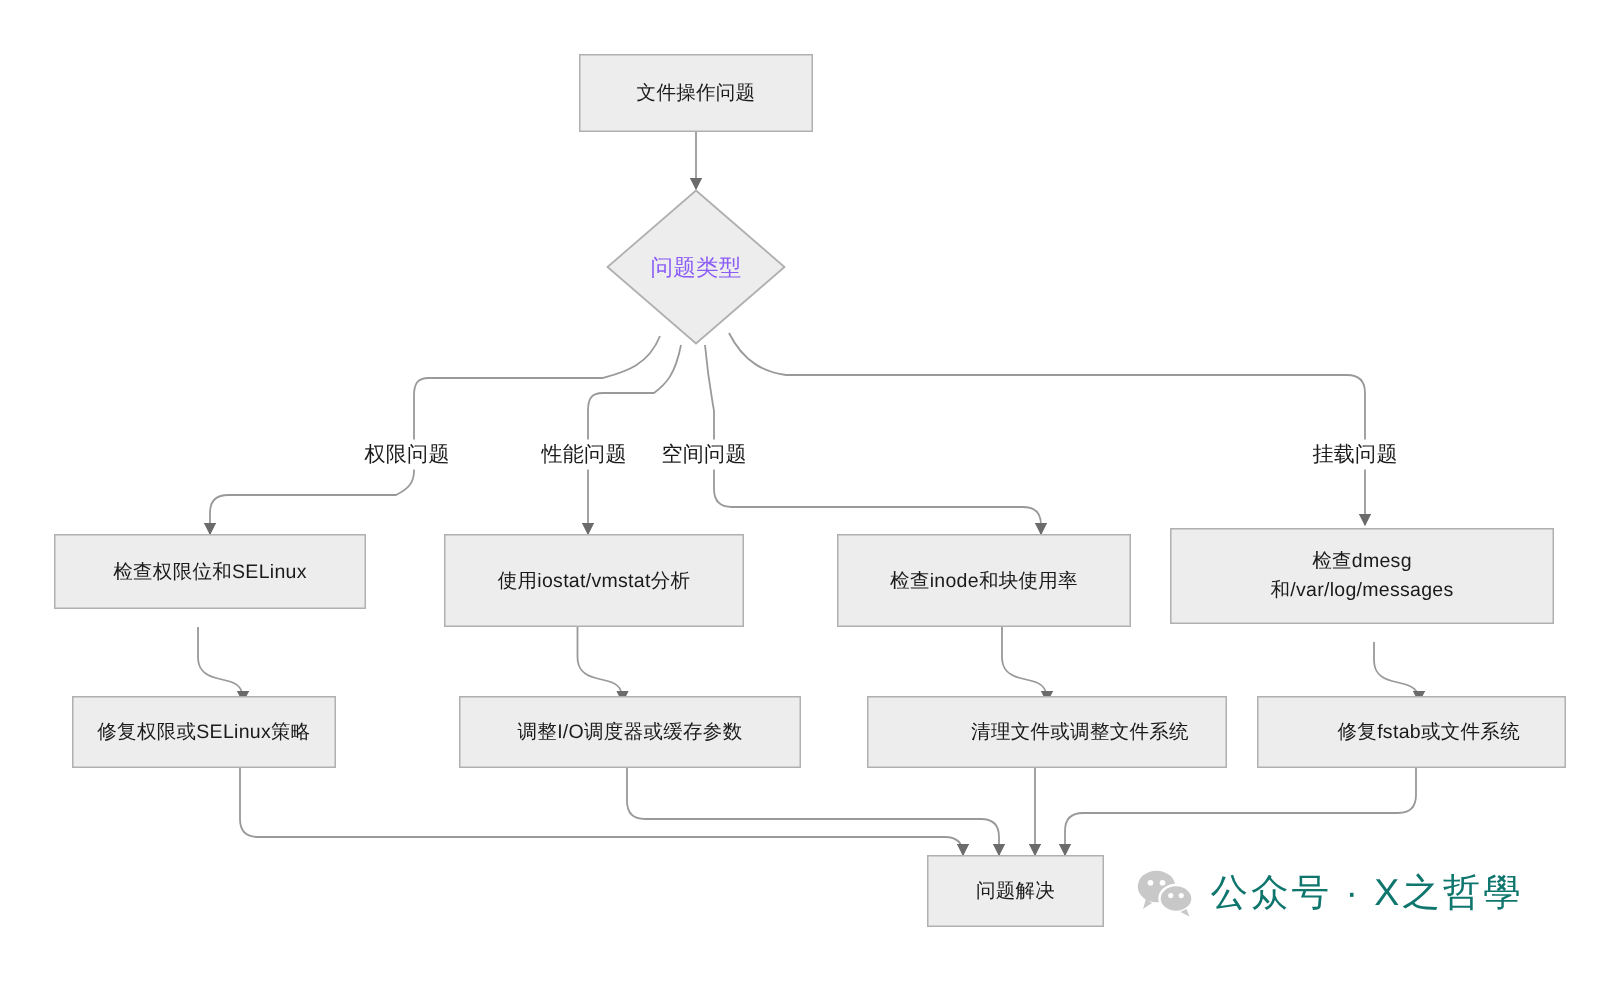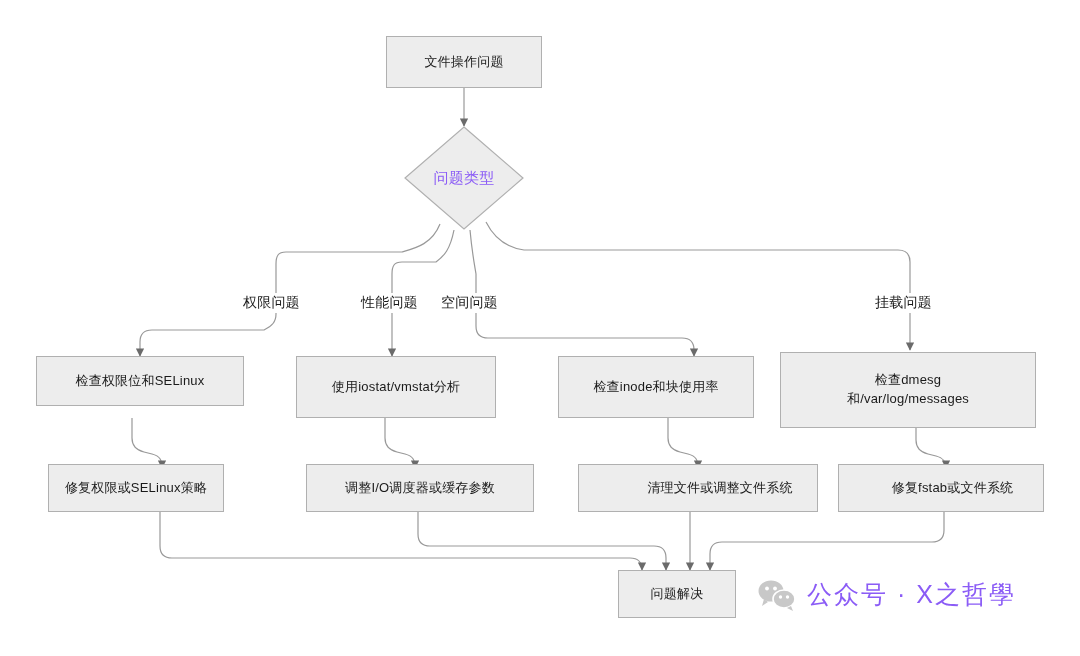--- a/index.html
+++ b/index.html
@@ -78,21 +78,21 @@
     position: absolute;
     display: flex;
     align-items: center;
     gap: 10px;
     color: #c8c8c8;
     font-size: 25px;
     letter-spacing: 2px;
     user-select: none;
   }
   .watermark .wm-text {
-    color: #8b5cf6;
+    color: #0f766e;
   }
   .wechat-icon {
     display: block;
   }
 </style>
 </head>
 <body>
 
 <div id="canvas">
 
@@ -152,21 +152,21 @@
   </div>
 
   <div class="node" style="left:558px; top:356px; width:196px; height:62px;">
     <span class="label">检查inode和块使用率</span>
   </div>
 
   <div class="node" style="left:296px; top:356px; width:200px; height:62px;">
     <span class="label">使用iostat/vmstat分析</span>
   </div>
 
-  <div class="node" style="left:780px; top:352px; width:256px; height:76px;">
+  <div class="node" style="left:780px; top:352px; width:256px; height:64px;">
     <span class="label">检查dmesg
 和/var/log/messages</span>
   </div>
 
   <div class="node" style="left:48px; top:464px; width:176px; height:48px;">
     <span class="label">修复权限或SELinux策略</span>
   </div>
 
   <div class="node" style="left:306px; top:464px; width:228px; height:48px;">
     <span class="label">调整I/O调度器或缓存参数</span>

